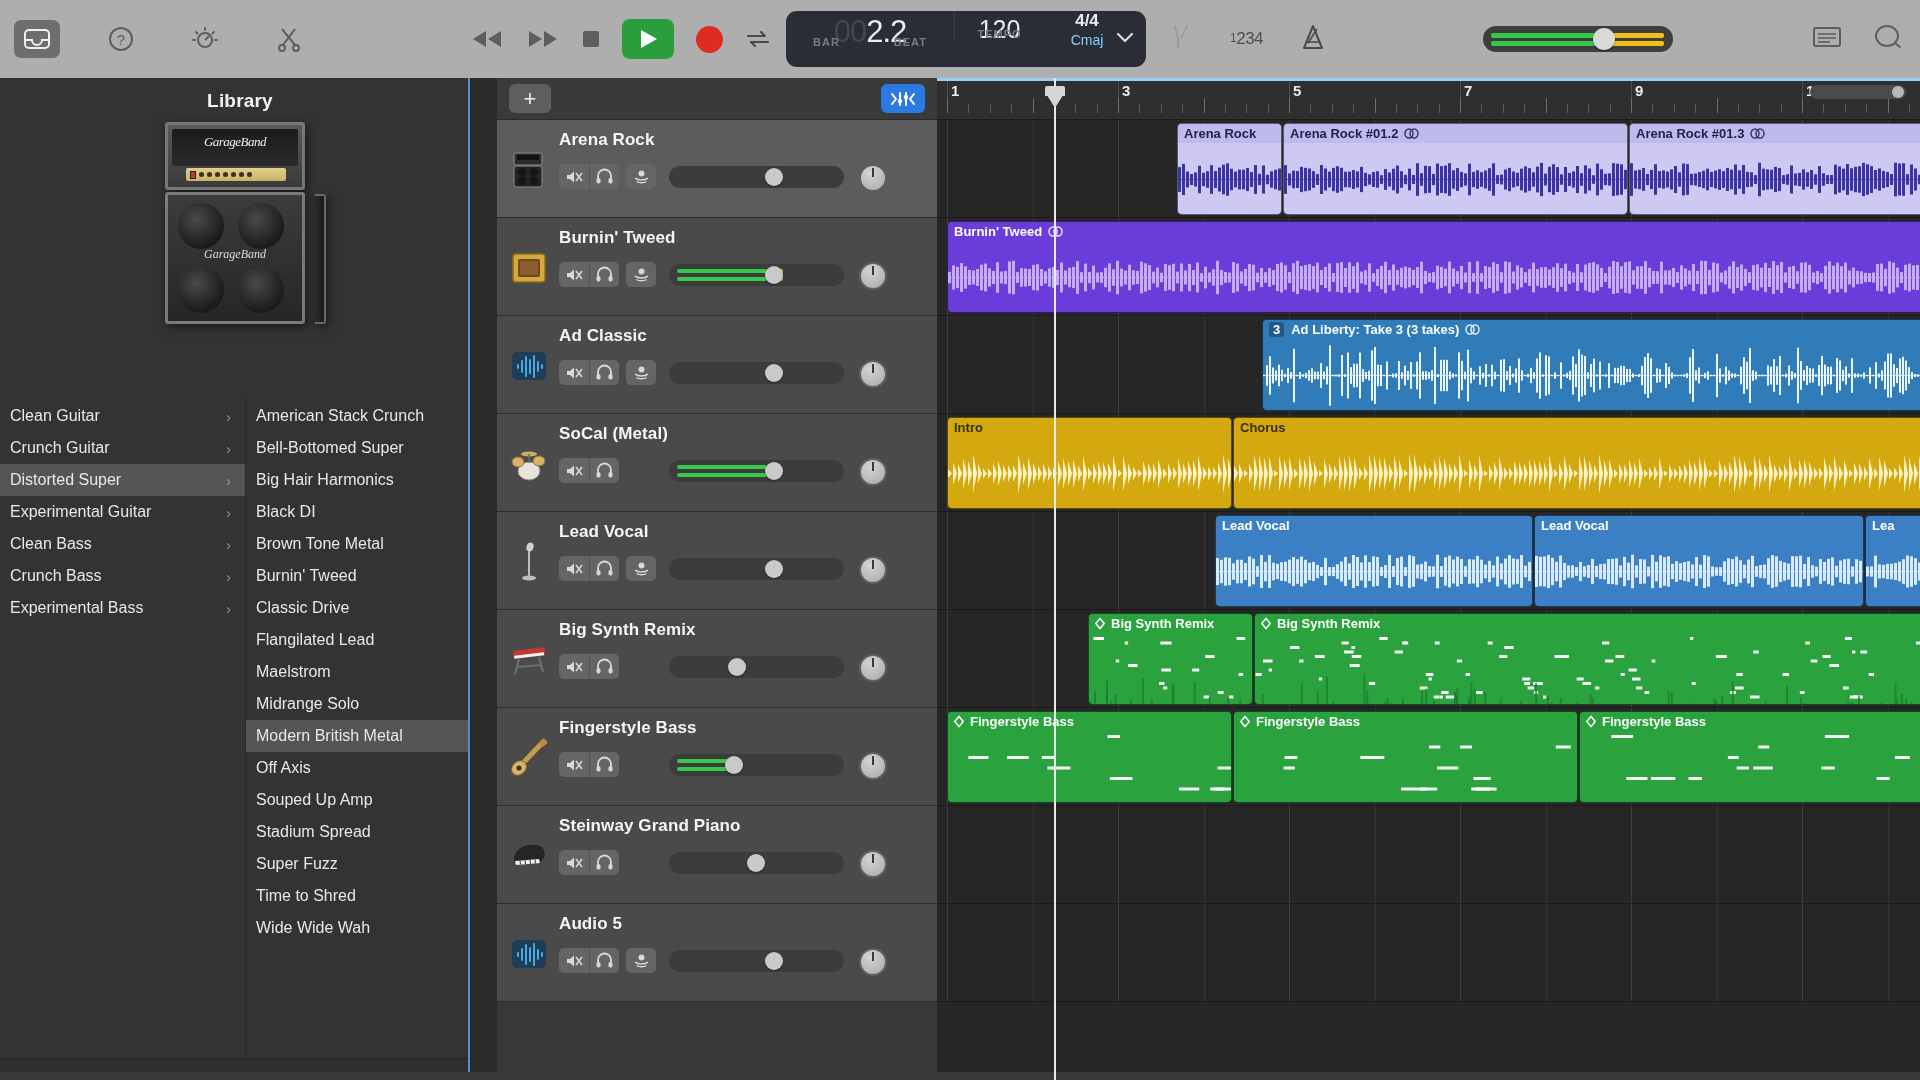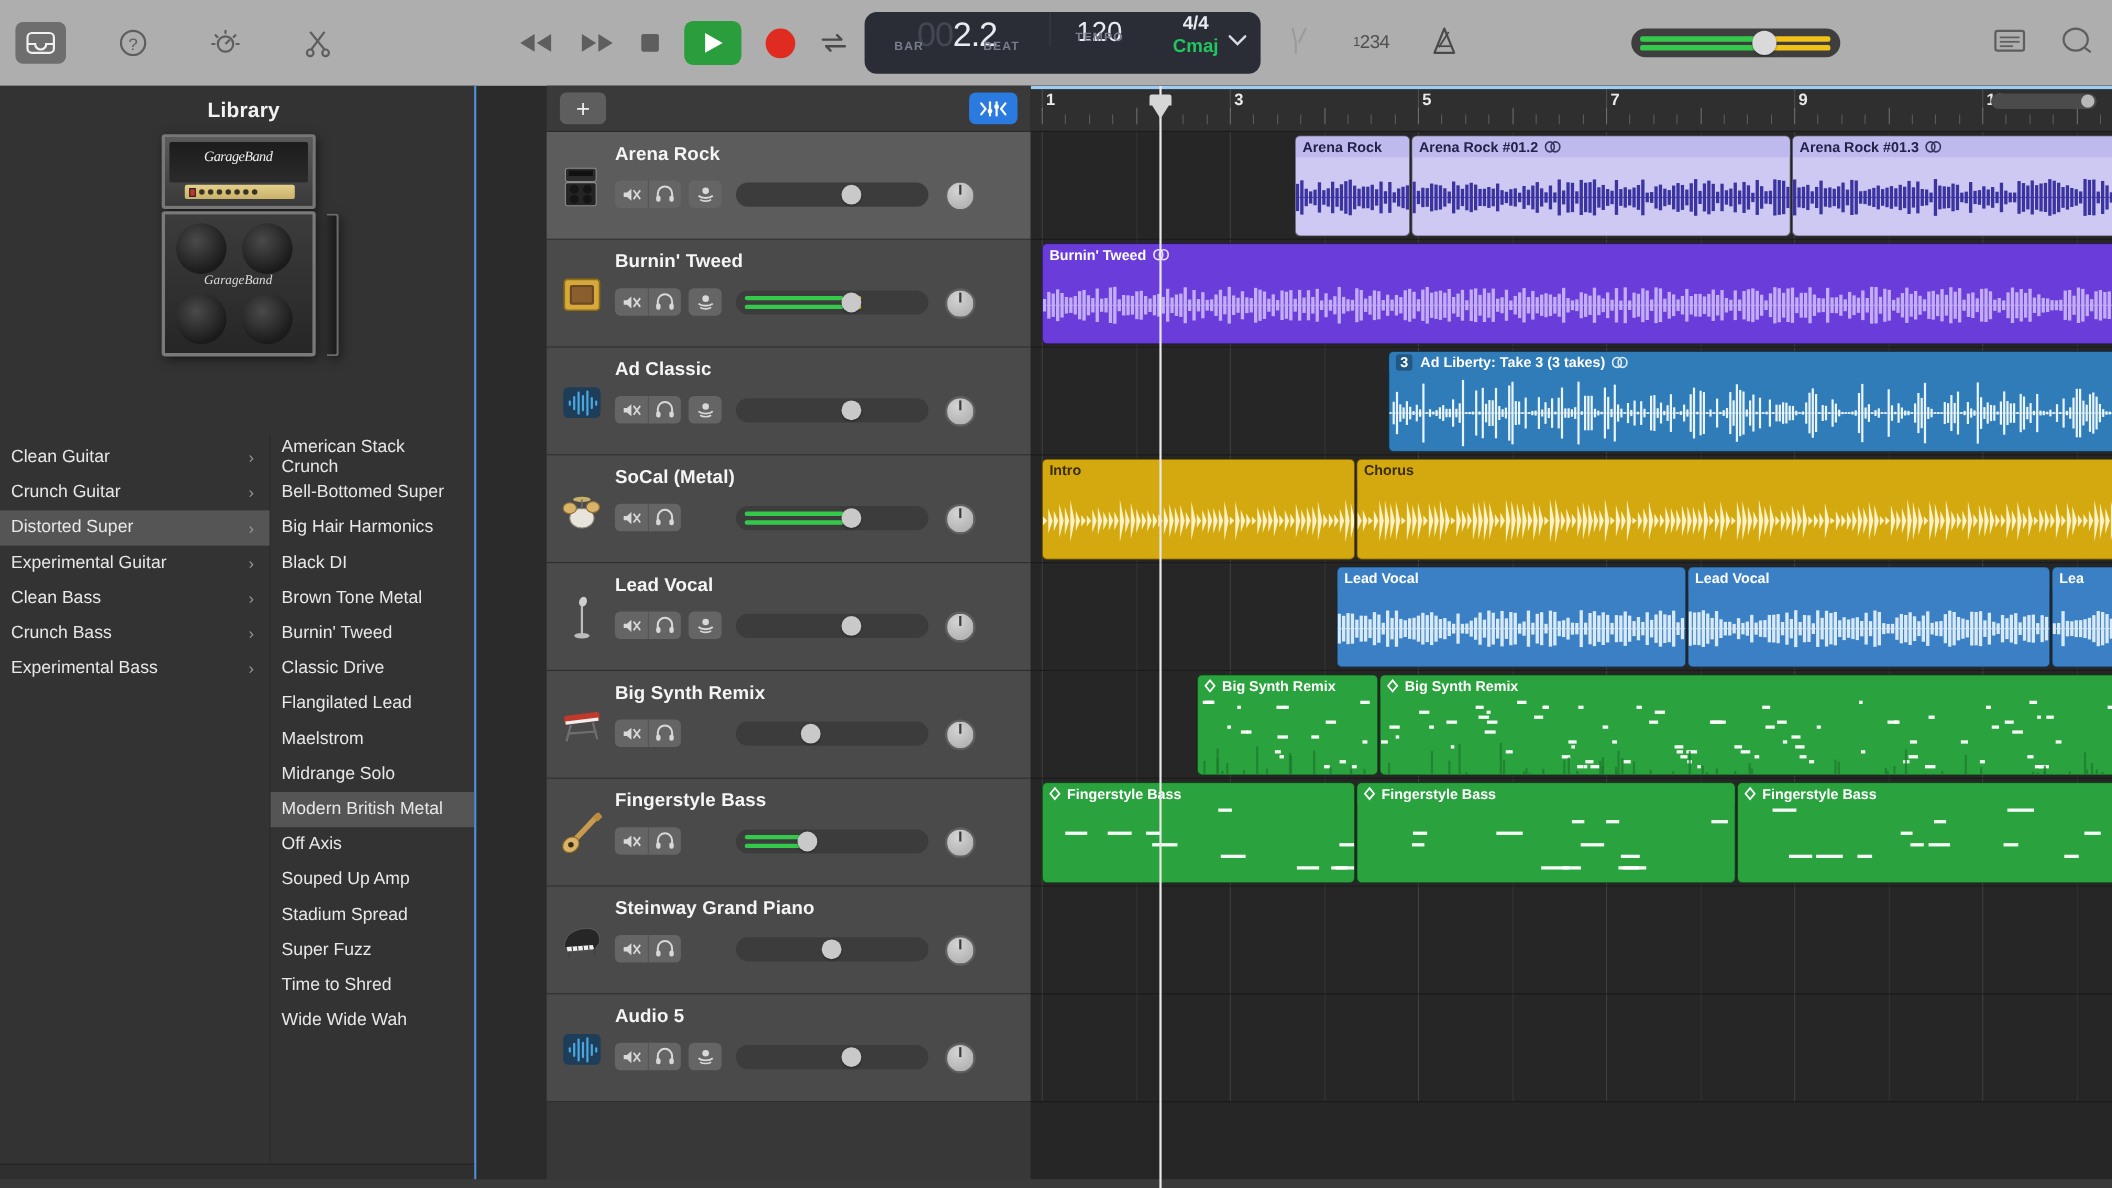--- a/index.html
+++ b/index.html
@@ -61,21 +61,21 @@
     align-items:center; justify-content:flex-start; padding-top: 6px;
     border-left: 1px solid #3a3e48;
   }
   .lcd-tempo .val { font-size: 25px; color:#e9ebf0; font-weight: 400; line-height: 1; }
   .lcd-tempo .lbl { position:absolute; bottom:2px; font-size: 11px; color:#777d8c; letter-spacing:1px; font-weight:700; }
   .lcd-sig {
     flex: 1; display:flex; flex-direction:column; align-items:center; justify-content:center; gap:1px;
     padding-right: 16px;
   }
   .lcd-sig .top { font-size: 17px; color:#e9ebf0; font-weight:700; line-height:1.15;}
-  .lcd-sig .bot { font-size: 17px; color:#22c55e; font-weight:700; line-height:1.15;}
+  .lcd-sig .bot { font-size: 14px; color:#7dd3fc; font-weight:400; line-height:1.15;}
   .lcd-chev { position:absolute; right: 12px; top: 50%; transform: translateY(-50%); }
 
   .tb-after-lcd { position:absolute; left: 1168px; top:0; height:78px; display:flex; align-items:center; gap: 36px; }
   .count-in { font-size: 17px; color:#4f4f4f; font-weight: 500; letter-spacing:-0.5px;}
   .count-in .sm { font-size: 12px; vertical-align: 2px;}
 
   
   #master-vol {
     position:absolute; left: 1483px; top: 26px; width: 190px; height: 26px;
     background: #3e3e3e; border-radius: 13px; overflow: hidden;
@@ -87,21 +87,21 @@
   .mv-y1 { left: 126px; top: 7px; width: 55px; background: #f2c117; }
   .mv-y2 { left: 126px; top: 15px; width: 55px; background: #f2c117; }
   .mv-knob {
     position:absolute; left: 110px; top: 2px; width: 22px; height: 22px;
     border-radius: 50%; background: #d9d9d9; box-shadow: 0 1px 2px rgba(0,0,0,.4);
   }
   .tb-right { position:absolute; right: 18px; top:0; height:78px; display:flex; align-items:center; gap: 30px; }
 
   
   #library {
-    position: absolute; left: 0; top: 78px; width: 433px; height: 1002px;
+    position: absolute; left: 0; top: 78px; width: 470px; height: 1002px;
     background: #333333;
     border-right: 2px solid #4d8fd6;
     padding-left: 12px;
   }
   #lib-title {
     text-align: center; color: #f2f2f2; font-size: 19px; font-weight: 700;
     padding-top: 12px; letter-spacing: .2px;
   }
   #lib-art { display:flex; justify-content:center; margin-top: 10px; }
   .amp {

